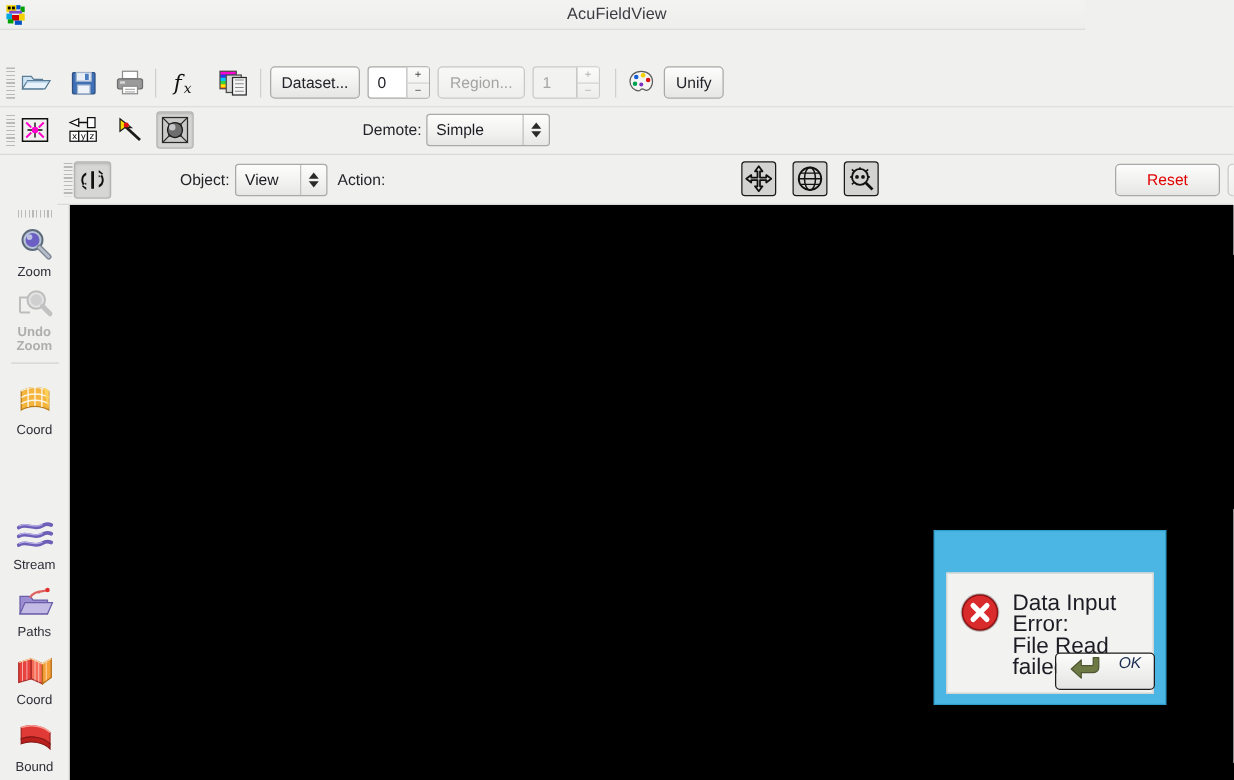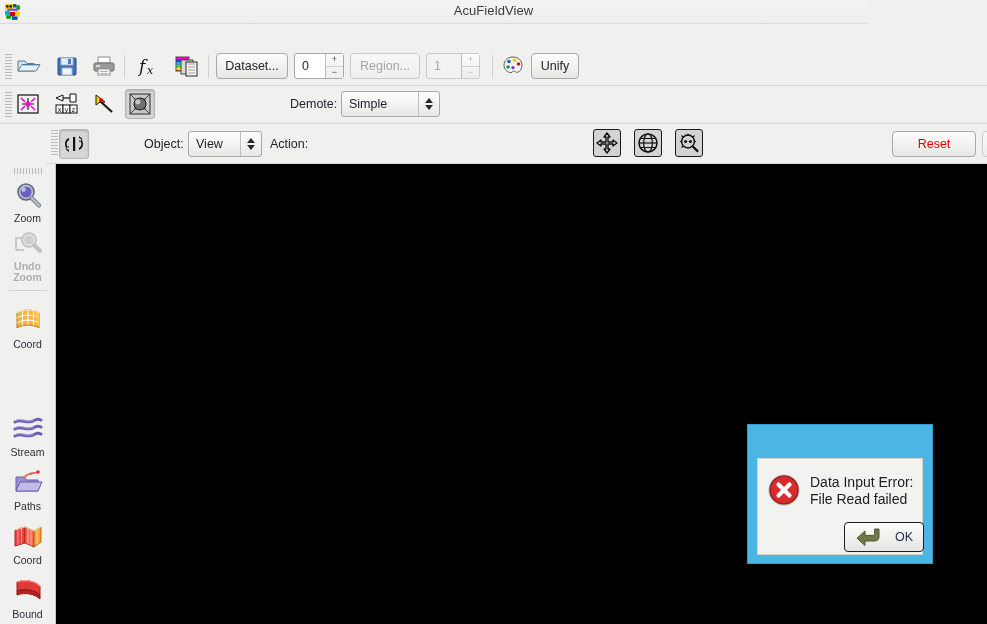--- a/index.html
+++ b/index.html
@@ -318,36 +318,36 @@
   }
   .dlg-err-icon {
     position: absolute;
     left: 9px; top: 14px;
     width: 34px; height: 34px;
   }
   .dlg-msg {
     position: absolute;
     left: 52px; top: 15px;
     width: 112px;
-    font-size: 14px;
+    font-size: 18px;
     line-height: 17px;
     color: #1c1c24;
   }
   .dlg-ok {
     position: absolute;
     left: 86px; top: 63px;
     width: 78px; height: 28px;
     background: linear-gradient(to bottom,#fcfcfb 0%,#f0f0ee 52%,#e4e4e2 100%);
     border: 1px solid #1e1e1e;
     border-radius: 4px;
     display: flex;
-    align-items: center;
     justify-content: center;
     gap: 12px;
     cursor: default;
+    font-style: italic;
   }
   .dlg-ok .ok-text {
     font-size: 12.5px;
     color: #1b2d52;
   }
 </style>
 </head>
 <body>
 
 <div id="app">

